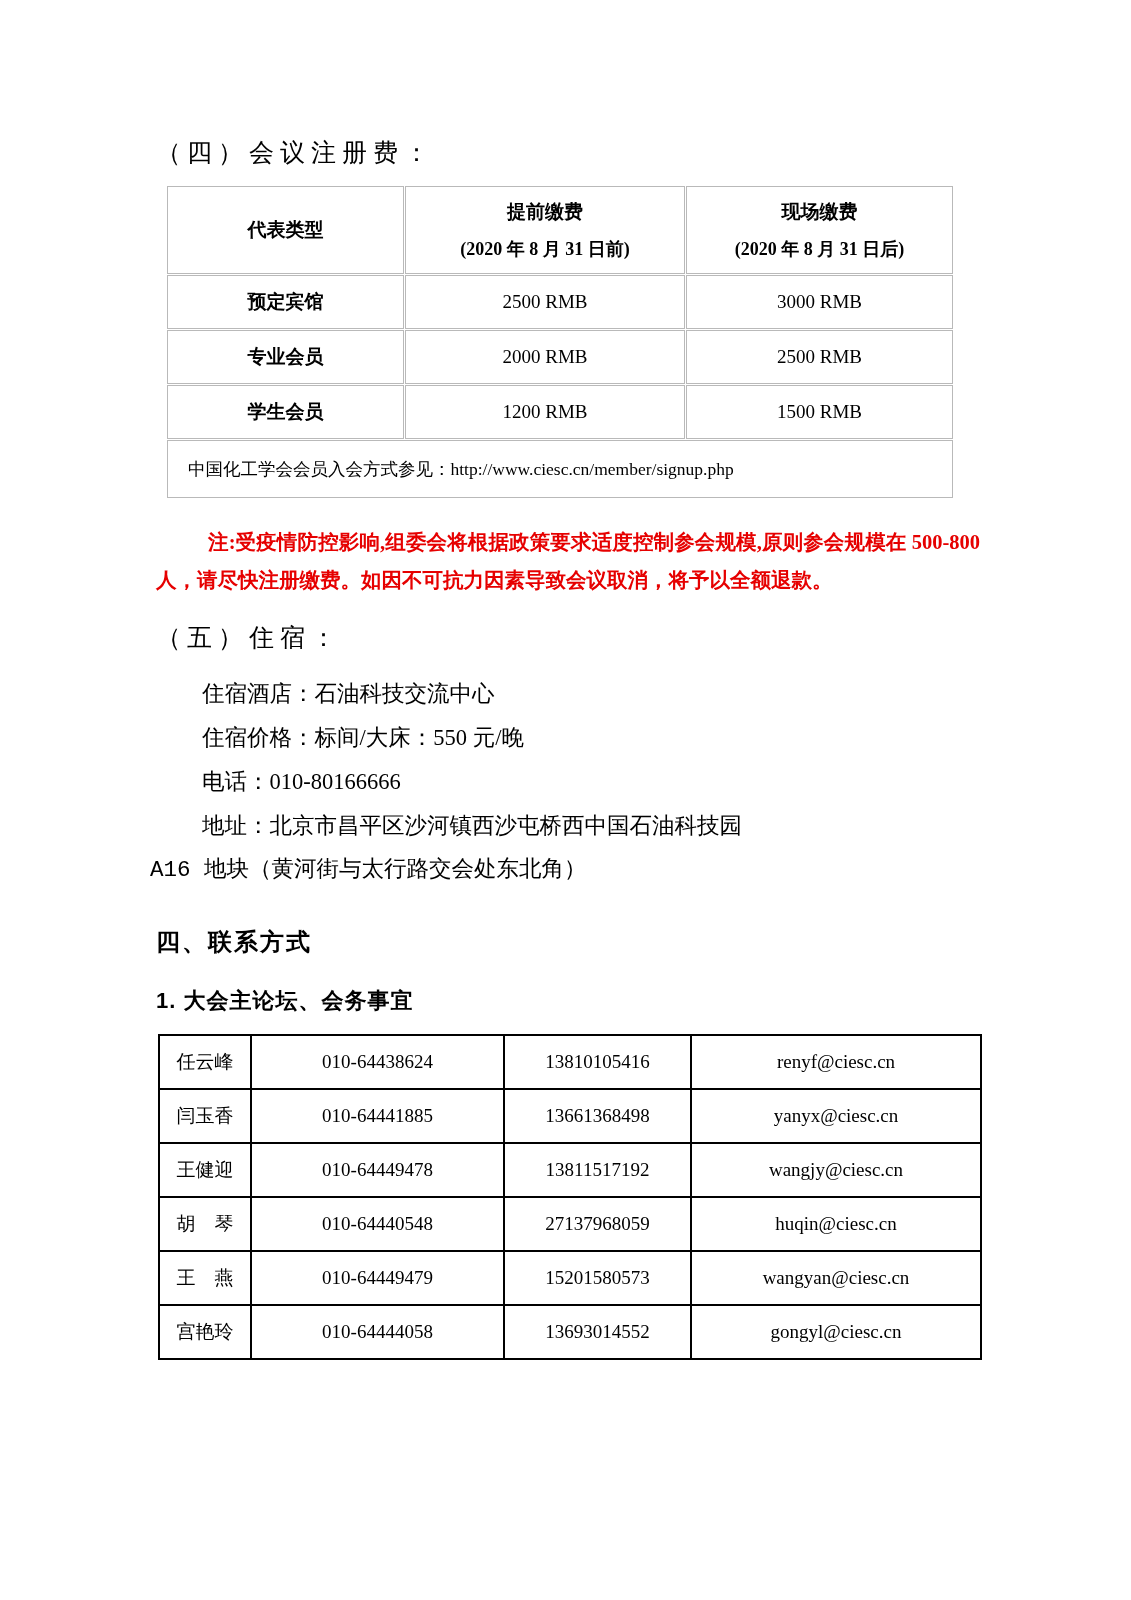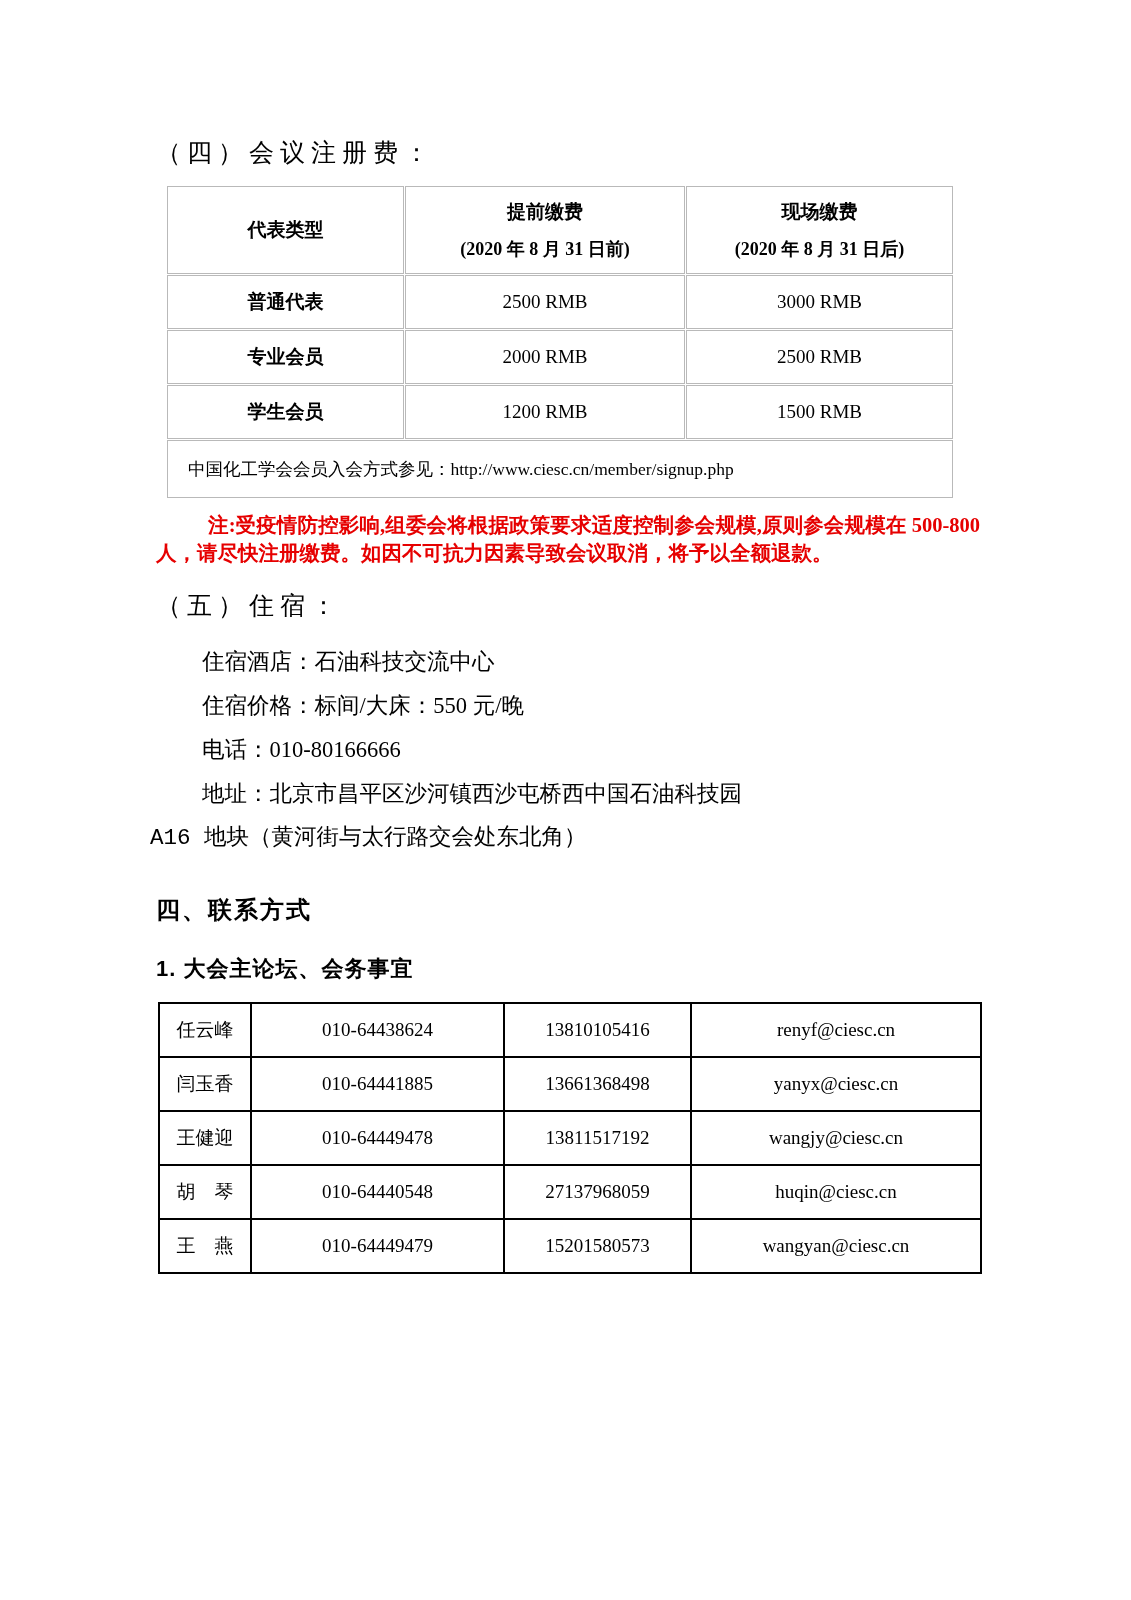--- a/index.html
+++ b/index.html
@@ -31,23 +31,23 @@
   table.fee col.c3 { width:267px; }
   table.fee .hdr { height:88px; text-align:center; font-family:"Liberation Sans","DejaVu Sans",sans-serif; font-weight:700; font-size:19px; }
   table.fee .hdr .sub { font-family:"Liberation Serif",serif; font-size:18px; margin-top:12px; font-weight:700; }
   table.fee .rowcell { height:54px; text-align:center; font-size:19px; }
   table.fee .typecell { font-family:"Liberation Sans","DejaVu Sans",sans-serif; font-weight:700; }
   table.fee .footcell { height:58px; font-size:17.5px; padding-left:20px; text-align:left; }
 
   
   .rednote {
     color:#e60000; font-weight:700;
-    font-size:20.5px; line-height:28px;
+    font-size:20.5px; line-height:38px;
     text-align:justify;
-    margin-top:12px;
+    margin-top:24px;
     text-indent:52px;
   }
 
   
   .bodyline { font-size:22.5px; line-height:44px; text-indent:46px; margin-top:0; }
   .bodyblock { margin-top:18px; }
   .addr2 { font-size:22.5px; line-height:44px; margin-left:-6px;font-family:Liberation Mono, monospace; }
 
   
   .h-contact {
@@ -96,21 +96,21 @@
         <td class="hdr">
           <div>提前缴费</div>
           <div class="sub">(2020 年 8 月 31 日前)</div>
         </td>
         <td class="hdr">
           <div>现场缴费</div>
           <div class="sub">(2020 年 8 月 31 日后)</div>
         </td>
       </tr>
       <tr>
-        <td class="rowcell typecell">普通代表</td>
+        <td class="rowcell typecell">预定宾馆</td>
         <td class="rowcell">2500 RMB</td>
         <td class="rowcell">3000 RMB</td>
       </tr>
       <tr>
         <td class="rowcell typecell">专业会员</td>
         <td class="rowcell">2000 RMB</td>
         <td class="rowcell">2500 RMB</td>
       </tr>
       <tr>
         <td class="rowcell typecell">学生会员</td>
@@ -171,16 +171,22 @@
         <td>010-64440548</td>
         <td>27137968059</td>
         <td>huqin@ciesc.cn</td>
       </tr>
       <tr>
         <td class="name">王　燕</td>
         <td>010-64449479</td>
         <td>15201580573</td>
         <td>wangyan@ciesc.cn</td>
       </tr>
+      <tr>
+        <td class="name">宫艳玲</td>
+        <td>010-64444058</td>
+        <td>13693014552</td>
+        <td>gongyl@ciesc.cn</td>
+      </tr>
     </tbody>
   </table>
 
 </div>
 
 </body></html>

